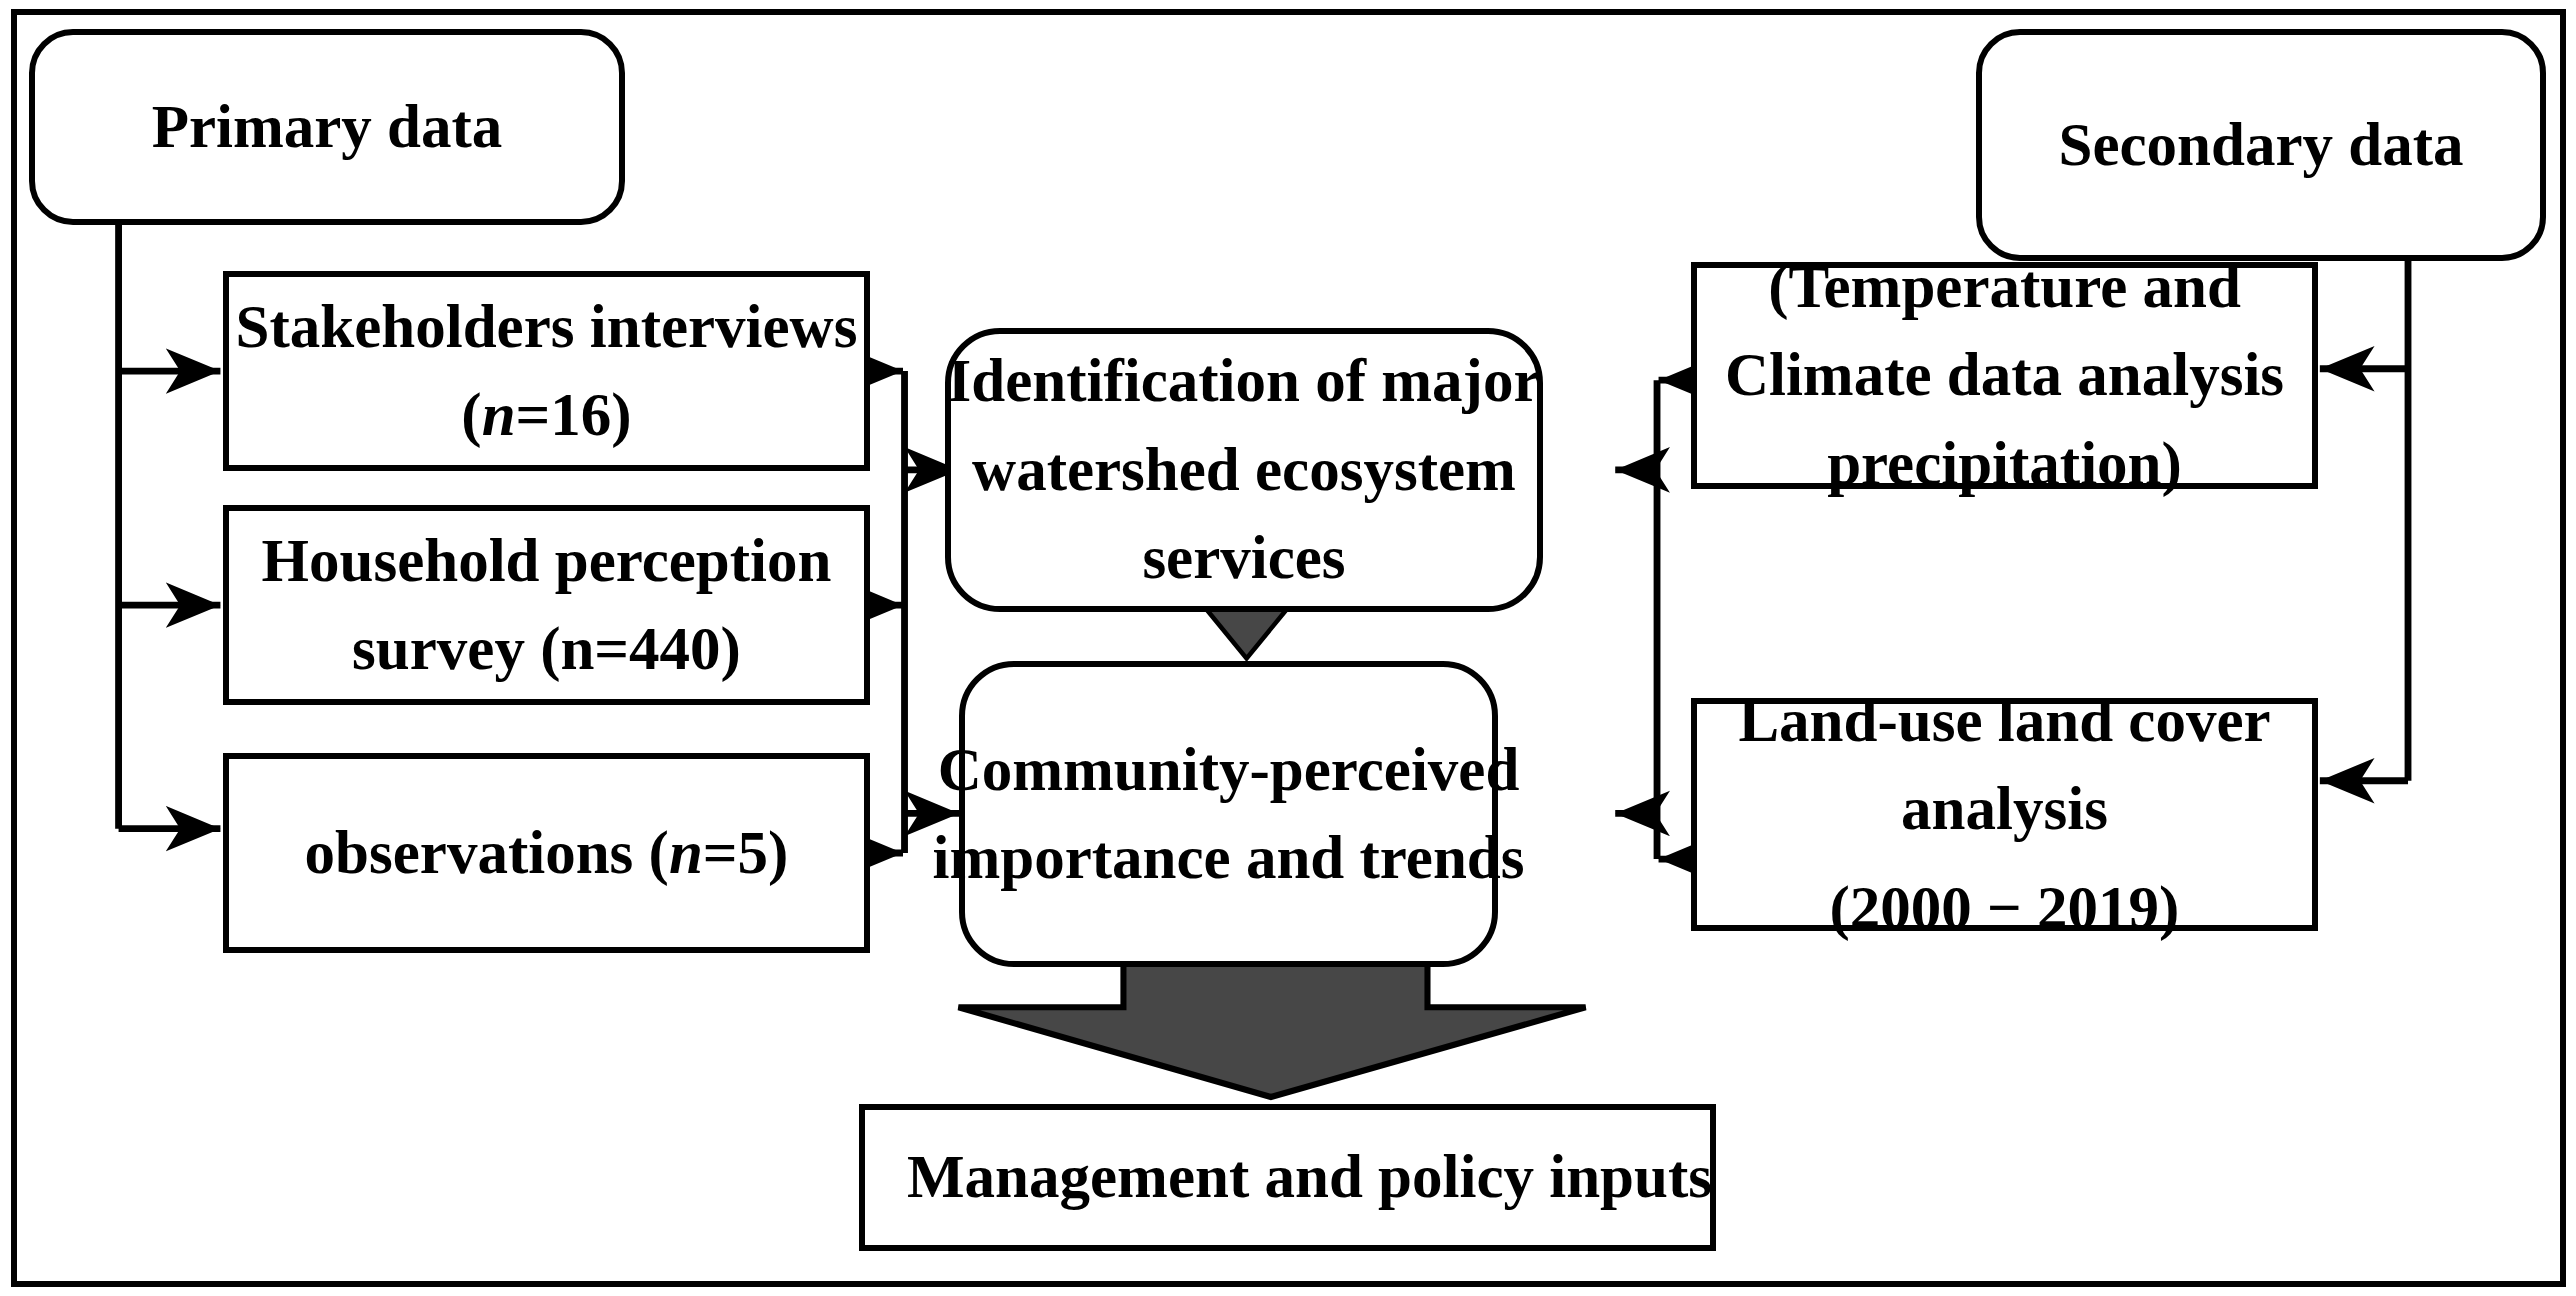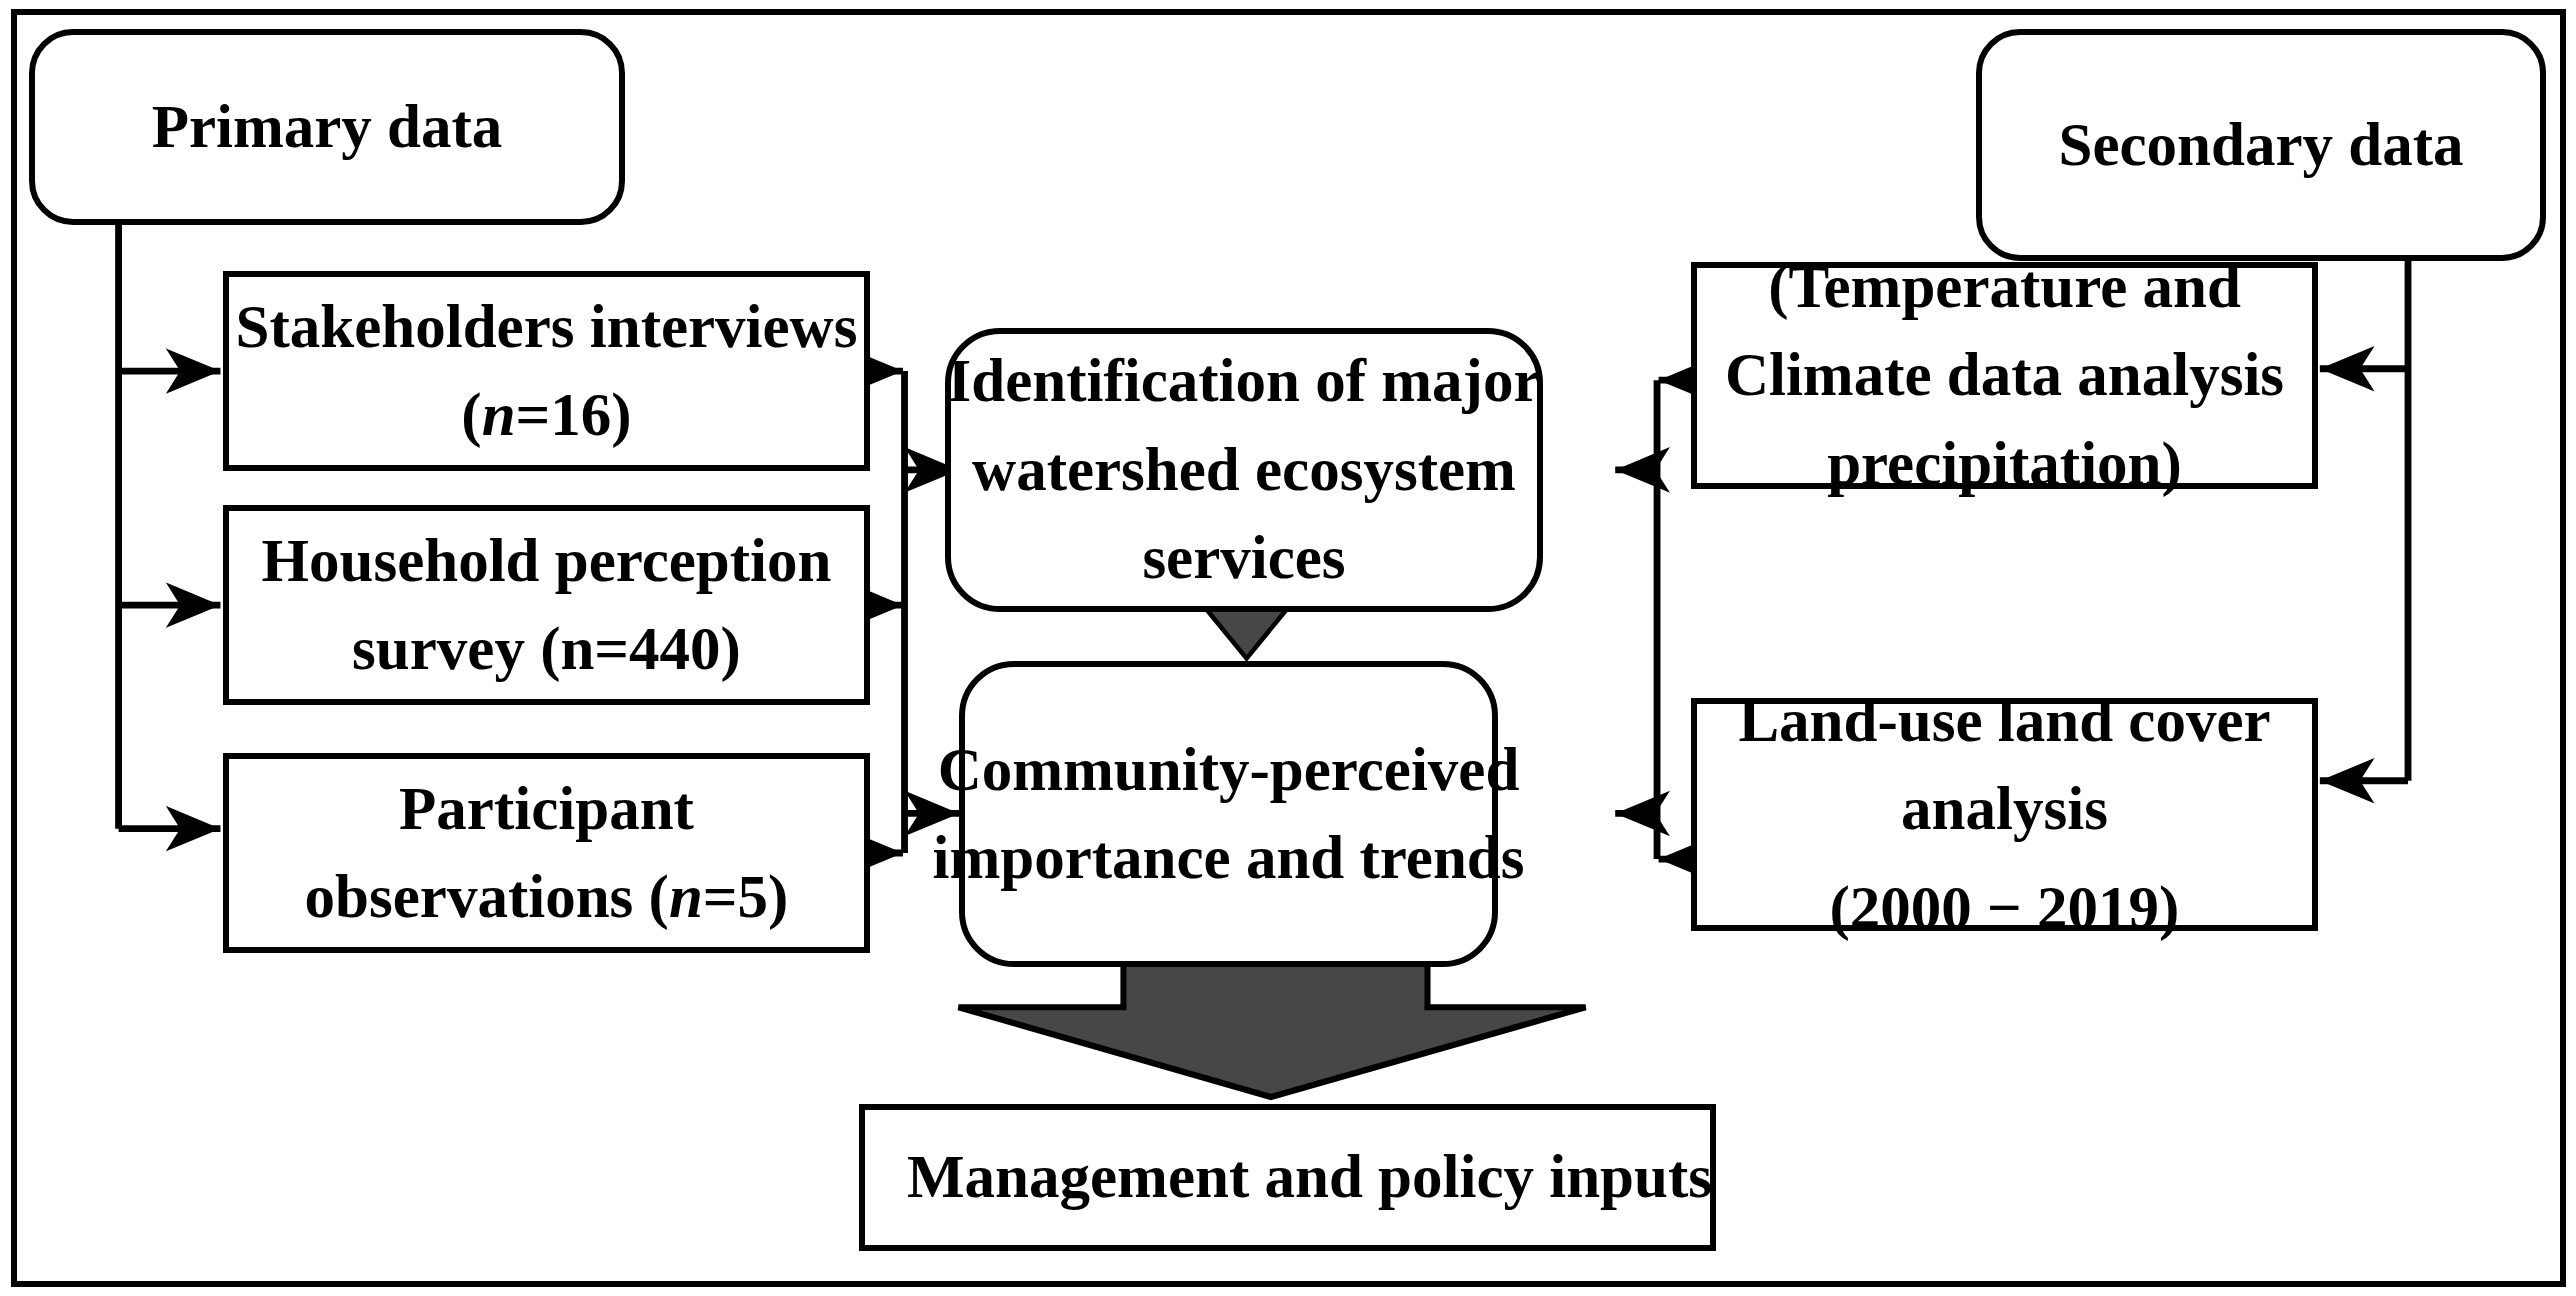--- a/index.html
+++ b/index.html
@@ -111,21 +111,20 @@
   <div class="line">Stakeholders interviews</div>
   <div class="line"><span>(</span><span class="italic-n">n</span><span>=16)</span></div>
 </div>
 
 <div class="box" id="household-box">
   <div class="line">Household perception</div>
   <div class="line">survey (n=440)</div>
 </div>
 
 <div class="box" id="participant-box">
-  <div class="line">Participant</div>
   <div class="line"><span>observations (</span><span class="italic-n">n</span><span>=5)</span></div>
 </div>
 
 <div class="box rounded-lg" id="identification-box">
   <div class="line">Identification of major</div>
   <div class="line">watershed ecosystem</div>
   <div class="line">services</div>
 </div>
 
 <div class="box rounded-lg" id="community-box">

